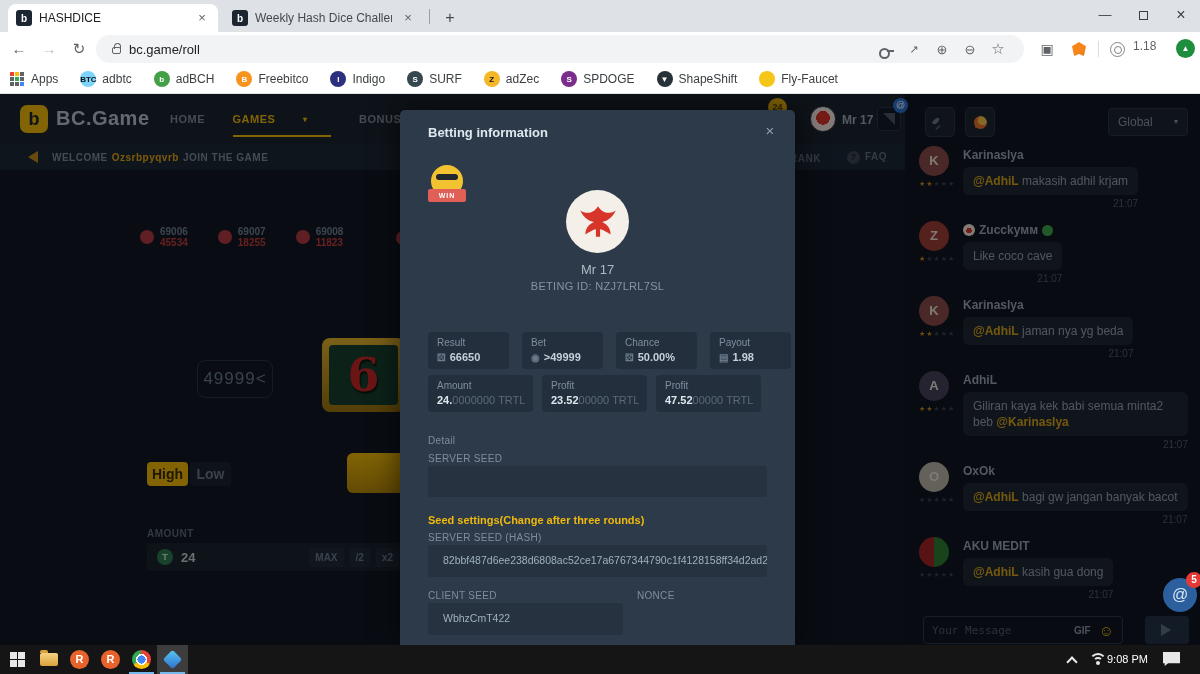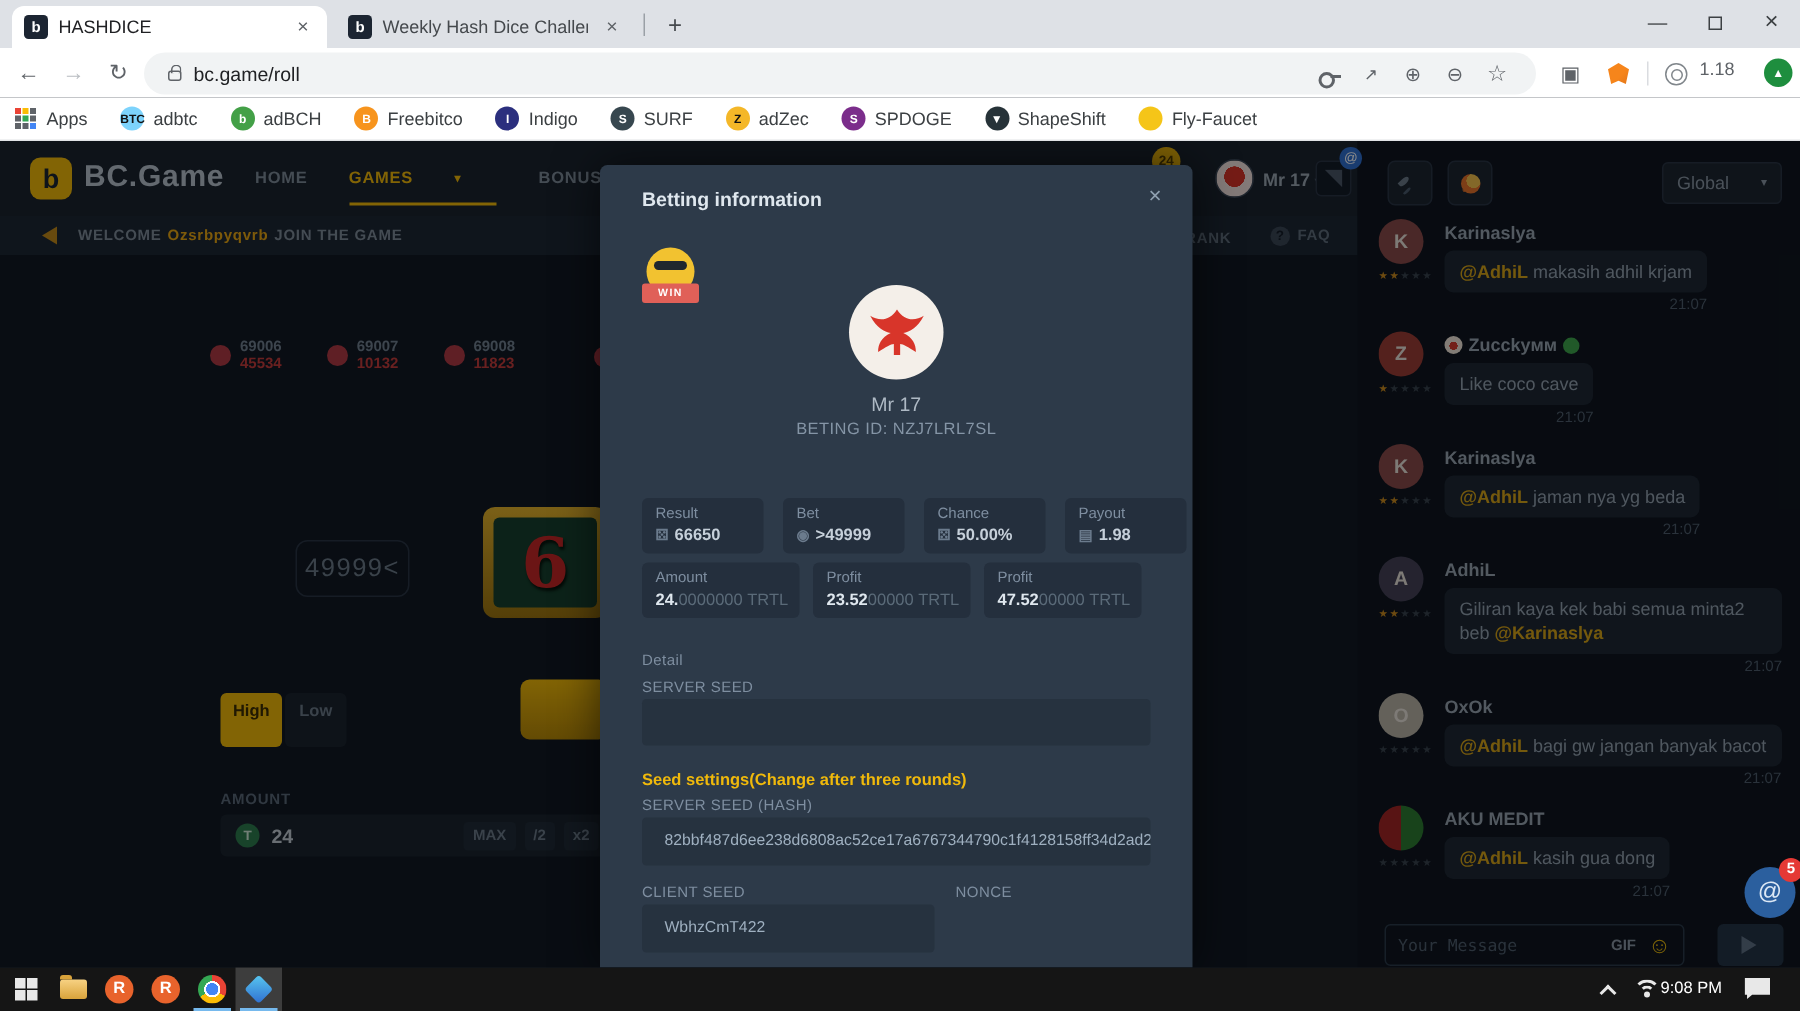--- a/index.html
+++ b/index.html
@@ -73,21 +73,21 @@
   .hdot { width:14px; height:14px; border-radius:50%; background:#b03a45; margin-right:6px; }
   .hnums { display:flex; flex-direction:column; font-size:10px; font-weight:bold; line-height:11px; }
   .htop { color:#718090; } .hbot { color:#c23b3b; }
   .hdot4 { position:absolute; left:396px; top:137px; width:14px; height:14px; border-radius:50%; background:#b03a45; }
 
   .predict { position:absolute; left:197px; top:266px; width:76px; height:38px; border:1px solid #2a3545; border-radius:8px; color:#6b7a89; font-size:17px; text-align:center; line-height:36px; letter-spacing:1px; }
   .slot { position:absolute; left:322px; top:244px; width:83px; height:74px; background:linear-gradient(180deg,#e3b22c,#9c7410); border-radius:8px; padding:7px; }
   .reel { width:100%; height:100%; background:#17402f; border-radius:4px; overflow:hidden; text-align:center; }
   .reel b { font-family:"DejaVu Serif", serif; font-size:46px; color:#c62828; line-height:60px; text-shadow:1px 2px 2px #06140d; }
 
-  .hl { position:absolute; top:368px; height:36px; border-radius:4px; font-size:11px; font-weight:bold; text-align:center; line-height:24px; }
+  .hl { position:absolute; top:368px; height:24px; border-radius:4px; font-size:14px; font-weight:bold; text-align:center; line-height:24px; }
   .high { left:147px; width:41px; background:#f0b90b; color:#3c2e05; }
   .low { left:190px; width:41px; background:#1b242f; color:#6b7a89; }
   .betbtn { position:absolute; left:347px; top:359px; width:58px; height:40px; border-radius:6px; background:linear-gradient(180deg,#f0b90b,#b88a09); }
   .amtlabel { position:absolute; left:147px; top:434px; font-size:10px; font-weight:bold; color:#5a6878; letter-spacing:0.5px; }
   .amtrow { position:absolute; left:147px; top:449px; width:258px; height:28px; background:#1b242f; border-radius:4px; display:flex; align-items:center; }
   .tcoin { width:16px; height:16px; border-radius:50%; background:#2e7d4f; color:#cfe9d9; font-size:9px; font-weight:bold; text-align:center; line-height:16px; margin:0 8px 0 10px; }
   .amtval { font-size:13px; font-weight:bold; color:#c3ccd5; flex:1; }
   .amtbtn { font-size:10px; font-weight:bold; color:#6b7a89; background:#202b38; border-radius:3px; padding:4px 6px; margin-right:6px; }
 
   
@@ -313,21 +313,21 @@
           <span class="hnums">
             <span class="htop">69006</span>
             <span class="hbot">45534</span>
           </span>
         </div>
 
         <div class="hchip">
           <span class="hdot"></span>
           <span class="hnums">
             <span class="htop">69007</span>
-            <span class="hbot">10132</span>
+            <span class="hbot">18255</span>
           </span>
         </div>
 
         <div class="hchip">
           <span class="hdot"></span>
           <span class="hnums">
             <span class="htop">69008</span>
             <span class="hbot">11823</span>
           </span>
         </div>

